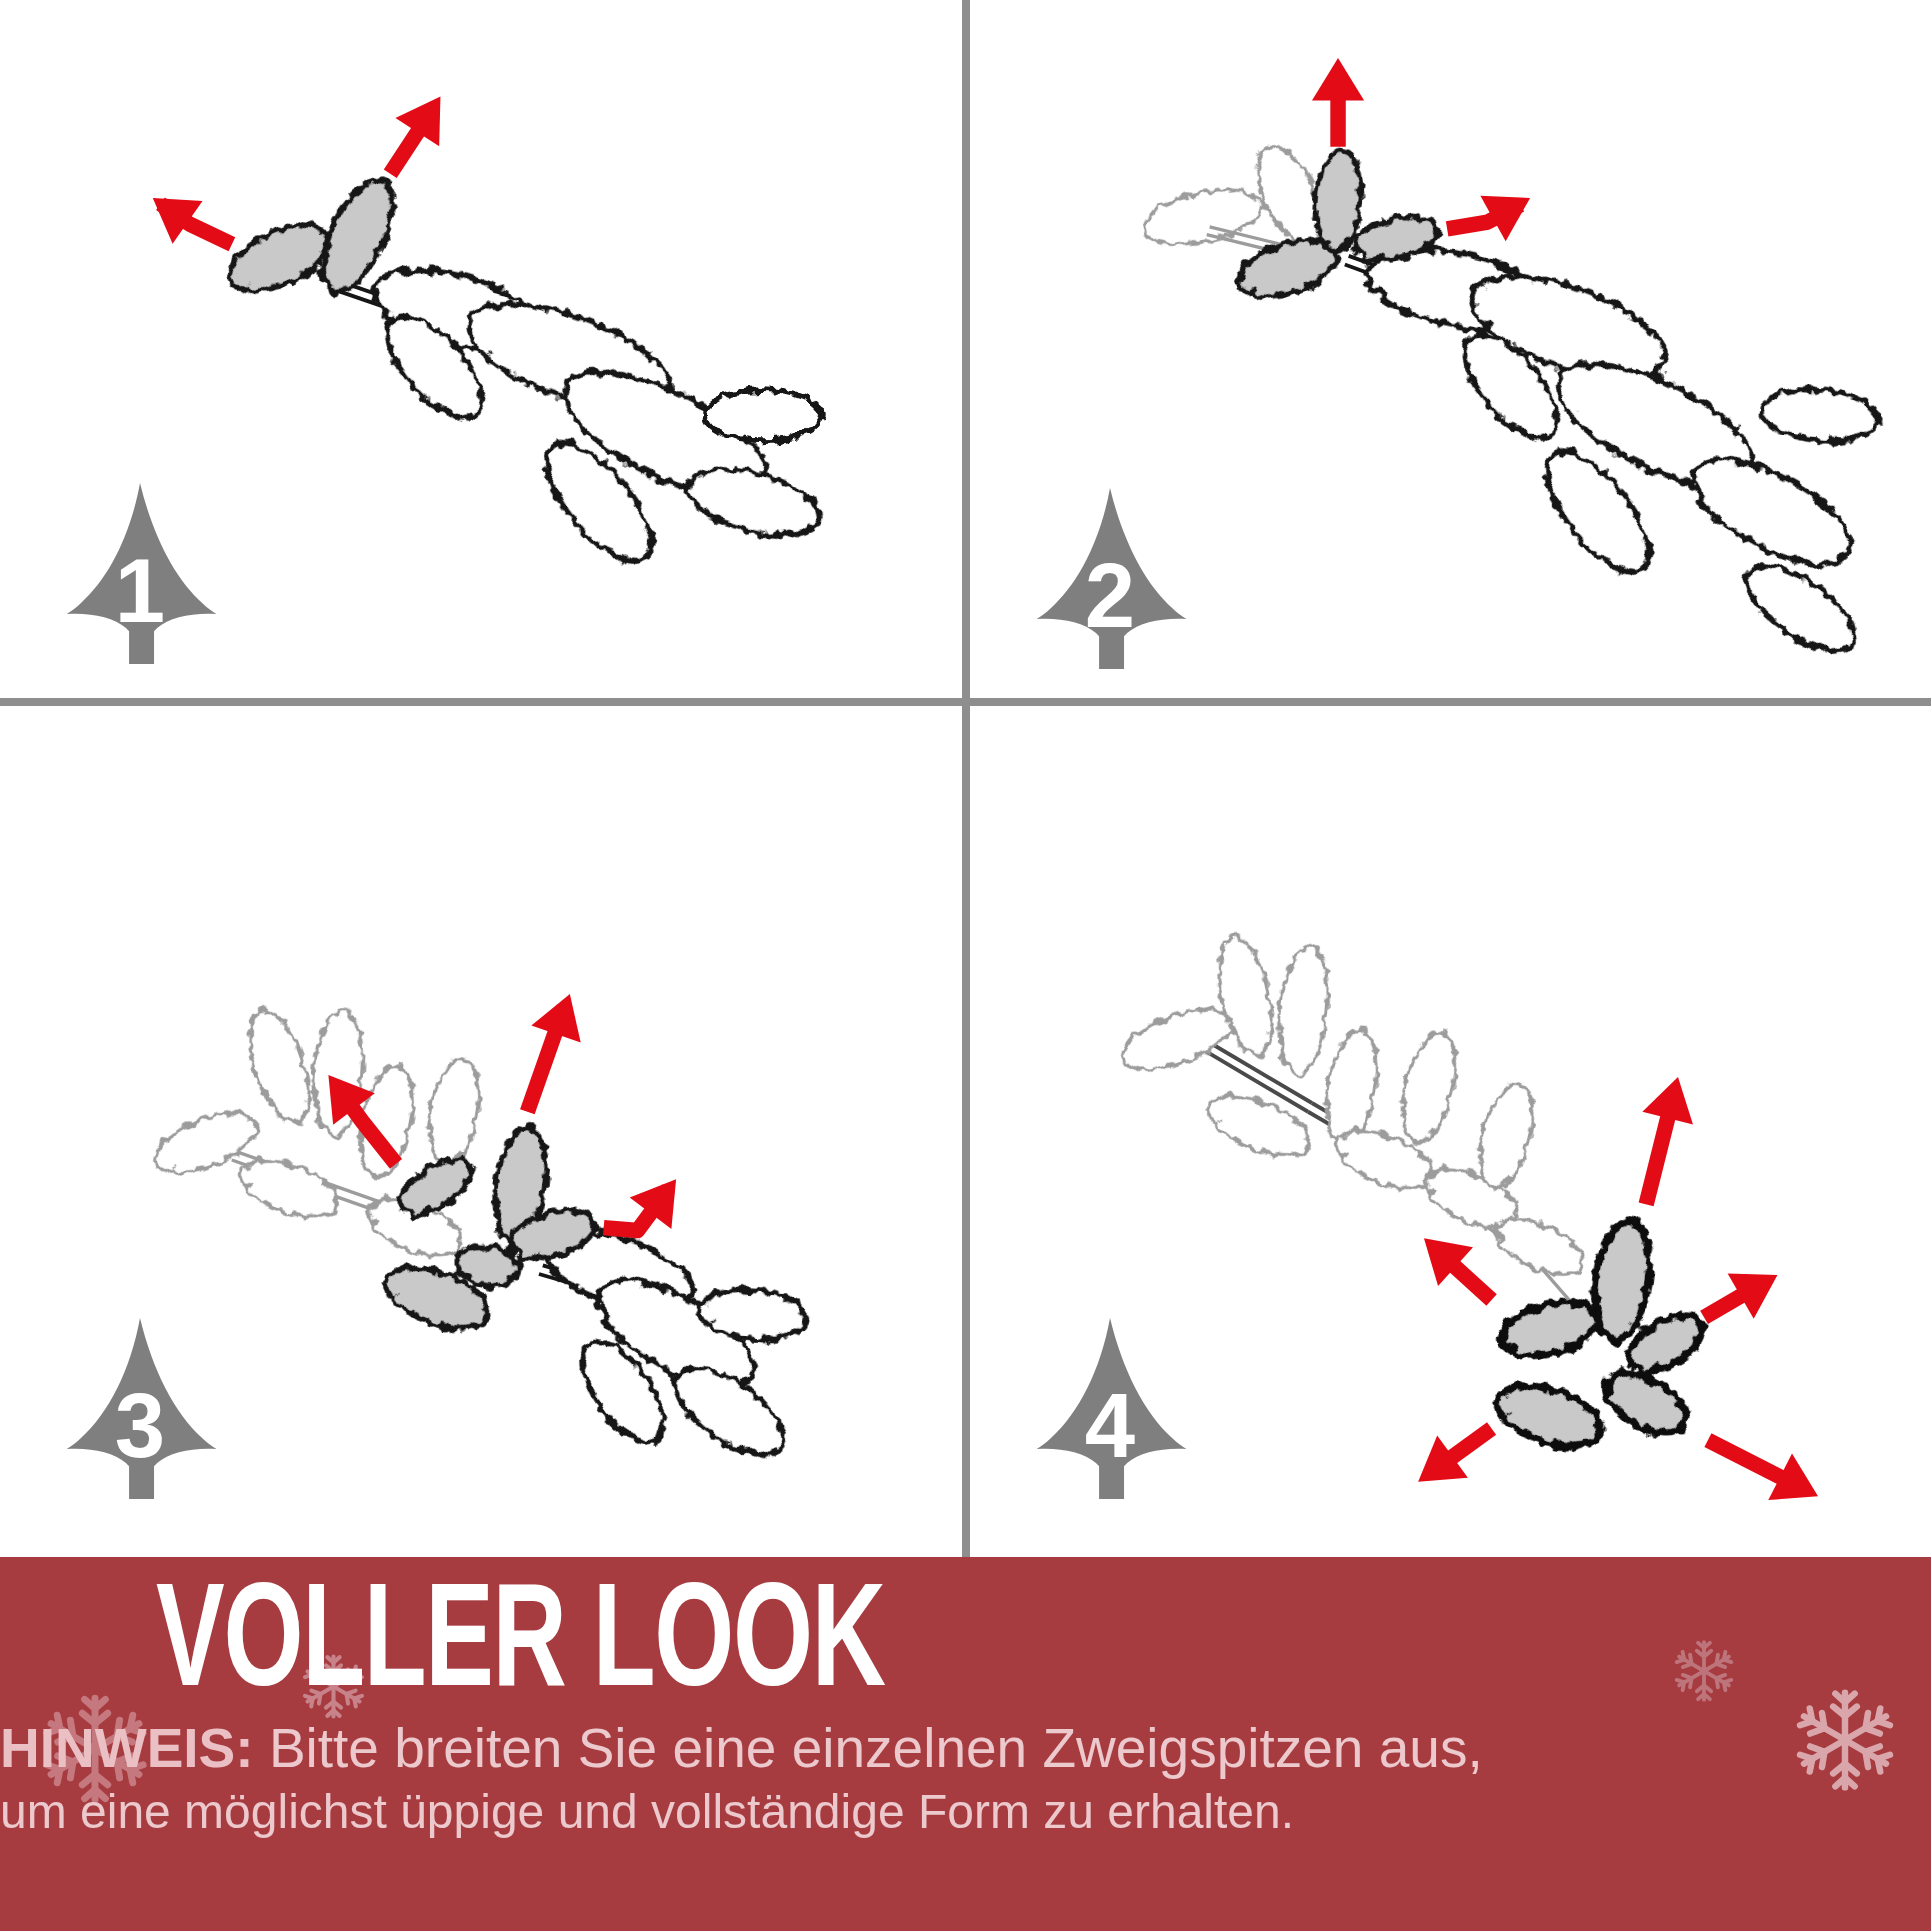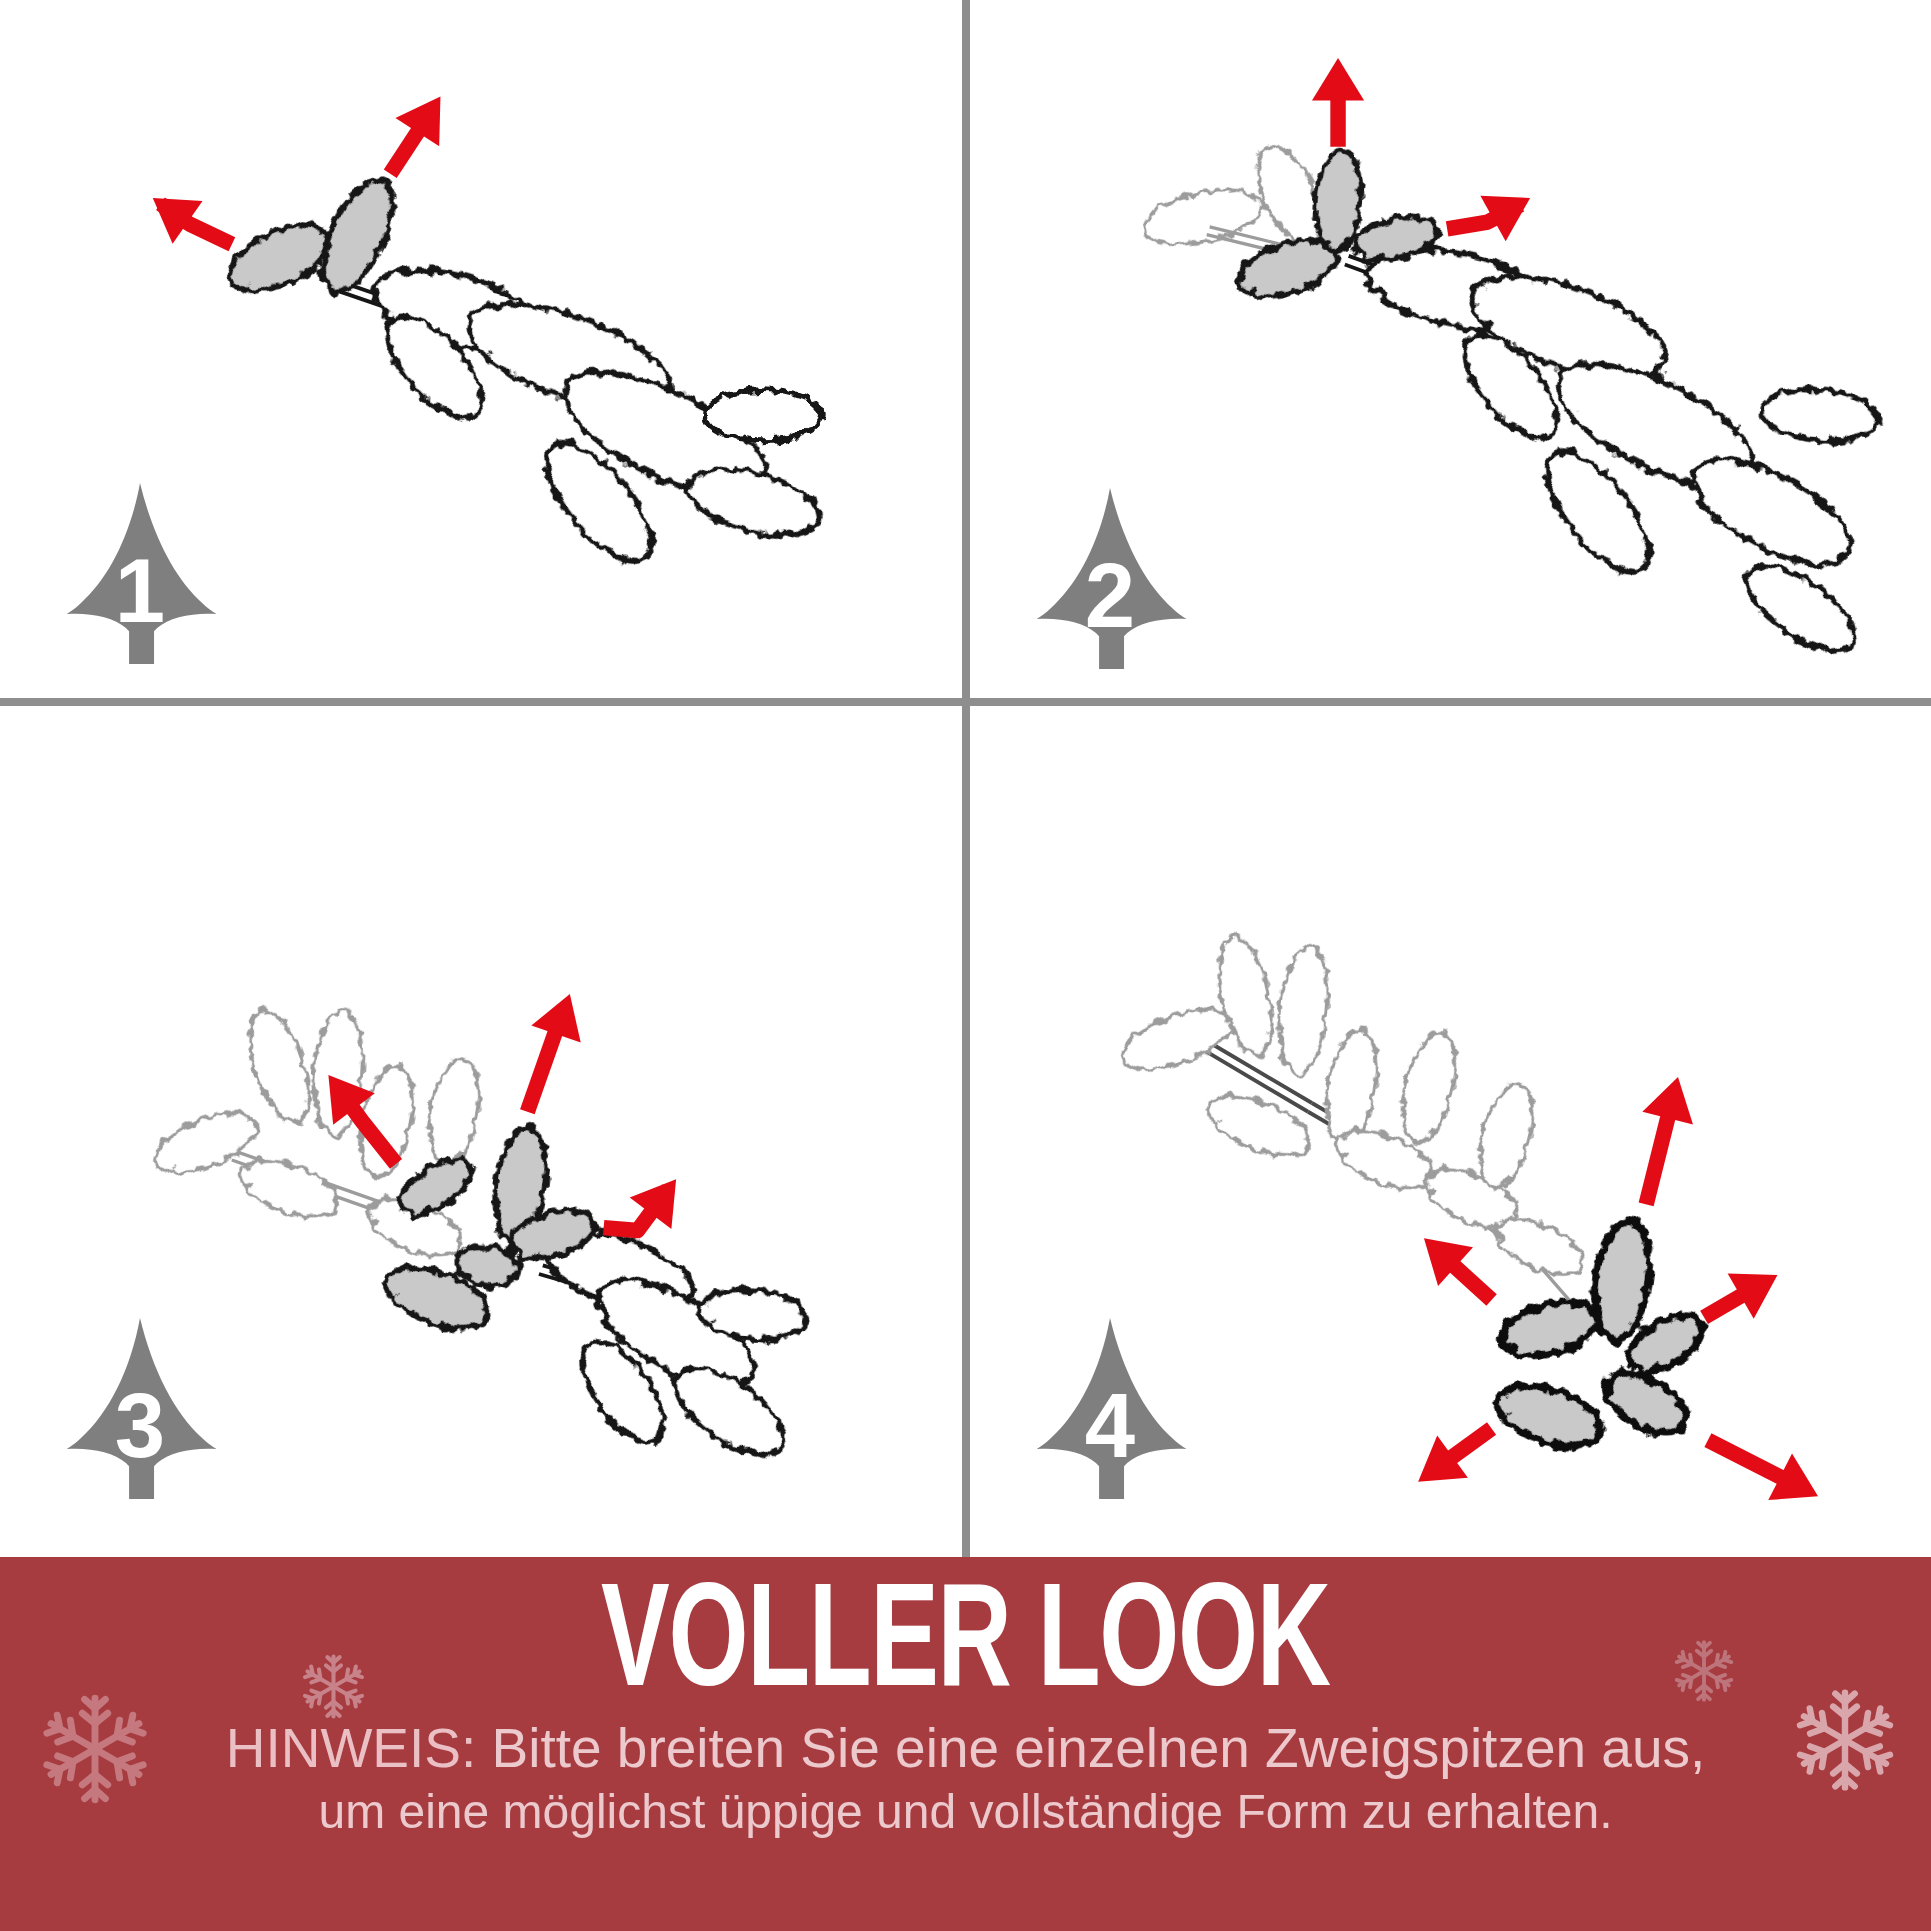--- a/index.html
+++ b/index.html
@@ -45,30 +45,30 @@
   .stem{stroke:#161616;stroke-width:4;fill:none;}
   .stemg{stroke:#9c9c9c;stroke-width:3.5;fill:none;}
   .stemd{stroke:#4a4a4a;stroke-width:4;fill:none;}
   .arrow{stroke:var(--accent-red,#e30b16);stroke-width:16;fill:none;stroke-linejoin:round;}
   .ahead{fill:var(--accent-red,#e30b16);}
 
   
   .banner{position:relative;width:1931px;height:374px;background:var(--banner-bg,#a63b40);
     overflow:hidden;color:#fff;}
   .banner-inner{position:relative;z-index:2;display:flex;flex-direction:column;
-    align-items:center;padding-top:9.7px;}
+    align-items:flex-start;padding-top:9.7px;}
   .banner-title{font-weight:bold;font-size:147px;line-height:135px;color:#fff;
     display:inline-block;transform:scaleX(.7);transform-origin:center;
     letter-spacing:-1.9px;white-space:nowrap;}
   .banner-subtitle{margin-top:5.8px;font-size:60px;line-height:68px;color:#fff;
     display:inline-block;transform:scaleX(.95);white-space:nowrap;}
   .banner-note{margin-top:13.5px;font-size:55px;line-height:66px;color:var(--note-pink,#ecc9cc);
     white-space:nowrap;}
   .banner-note2{font-size:48px;line-height:62px;color:var(--note-pink,#ecc9cc);white-space:nowrap;}
-  .note-label{font-weight:normal;color:var(--hinweis-pink,#eac0c5);}
+  .note-label{font-weight:bold;color:var(--hinweis-pink,#eac0c5);}
   .snowflake{position:absolute;z-index:1;}
   .sf-a{color:#c5797f;} .sf-b{color:#c8828a;} .sf-c{color:#bd747b;} .sf-d{color:#d9a6ab;}
 </style>
 </head>
 <body>
 
 <div class="canvas">
 
   <svg width="0" height="0" style="position:absolute" aria-hidden="true">
     <defs>

